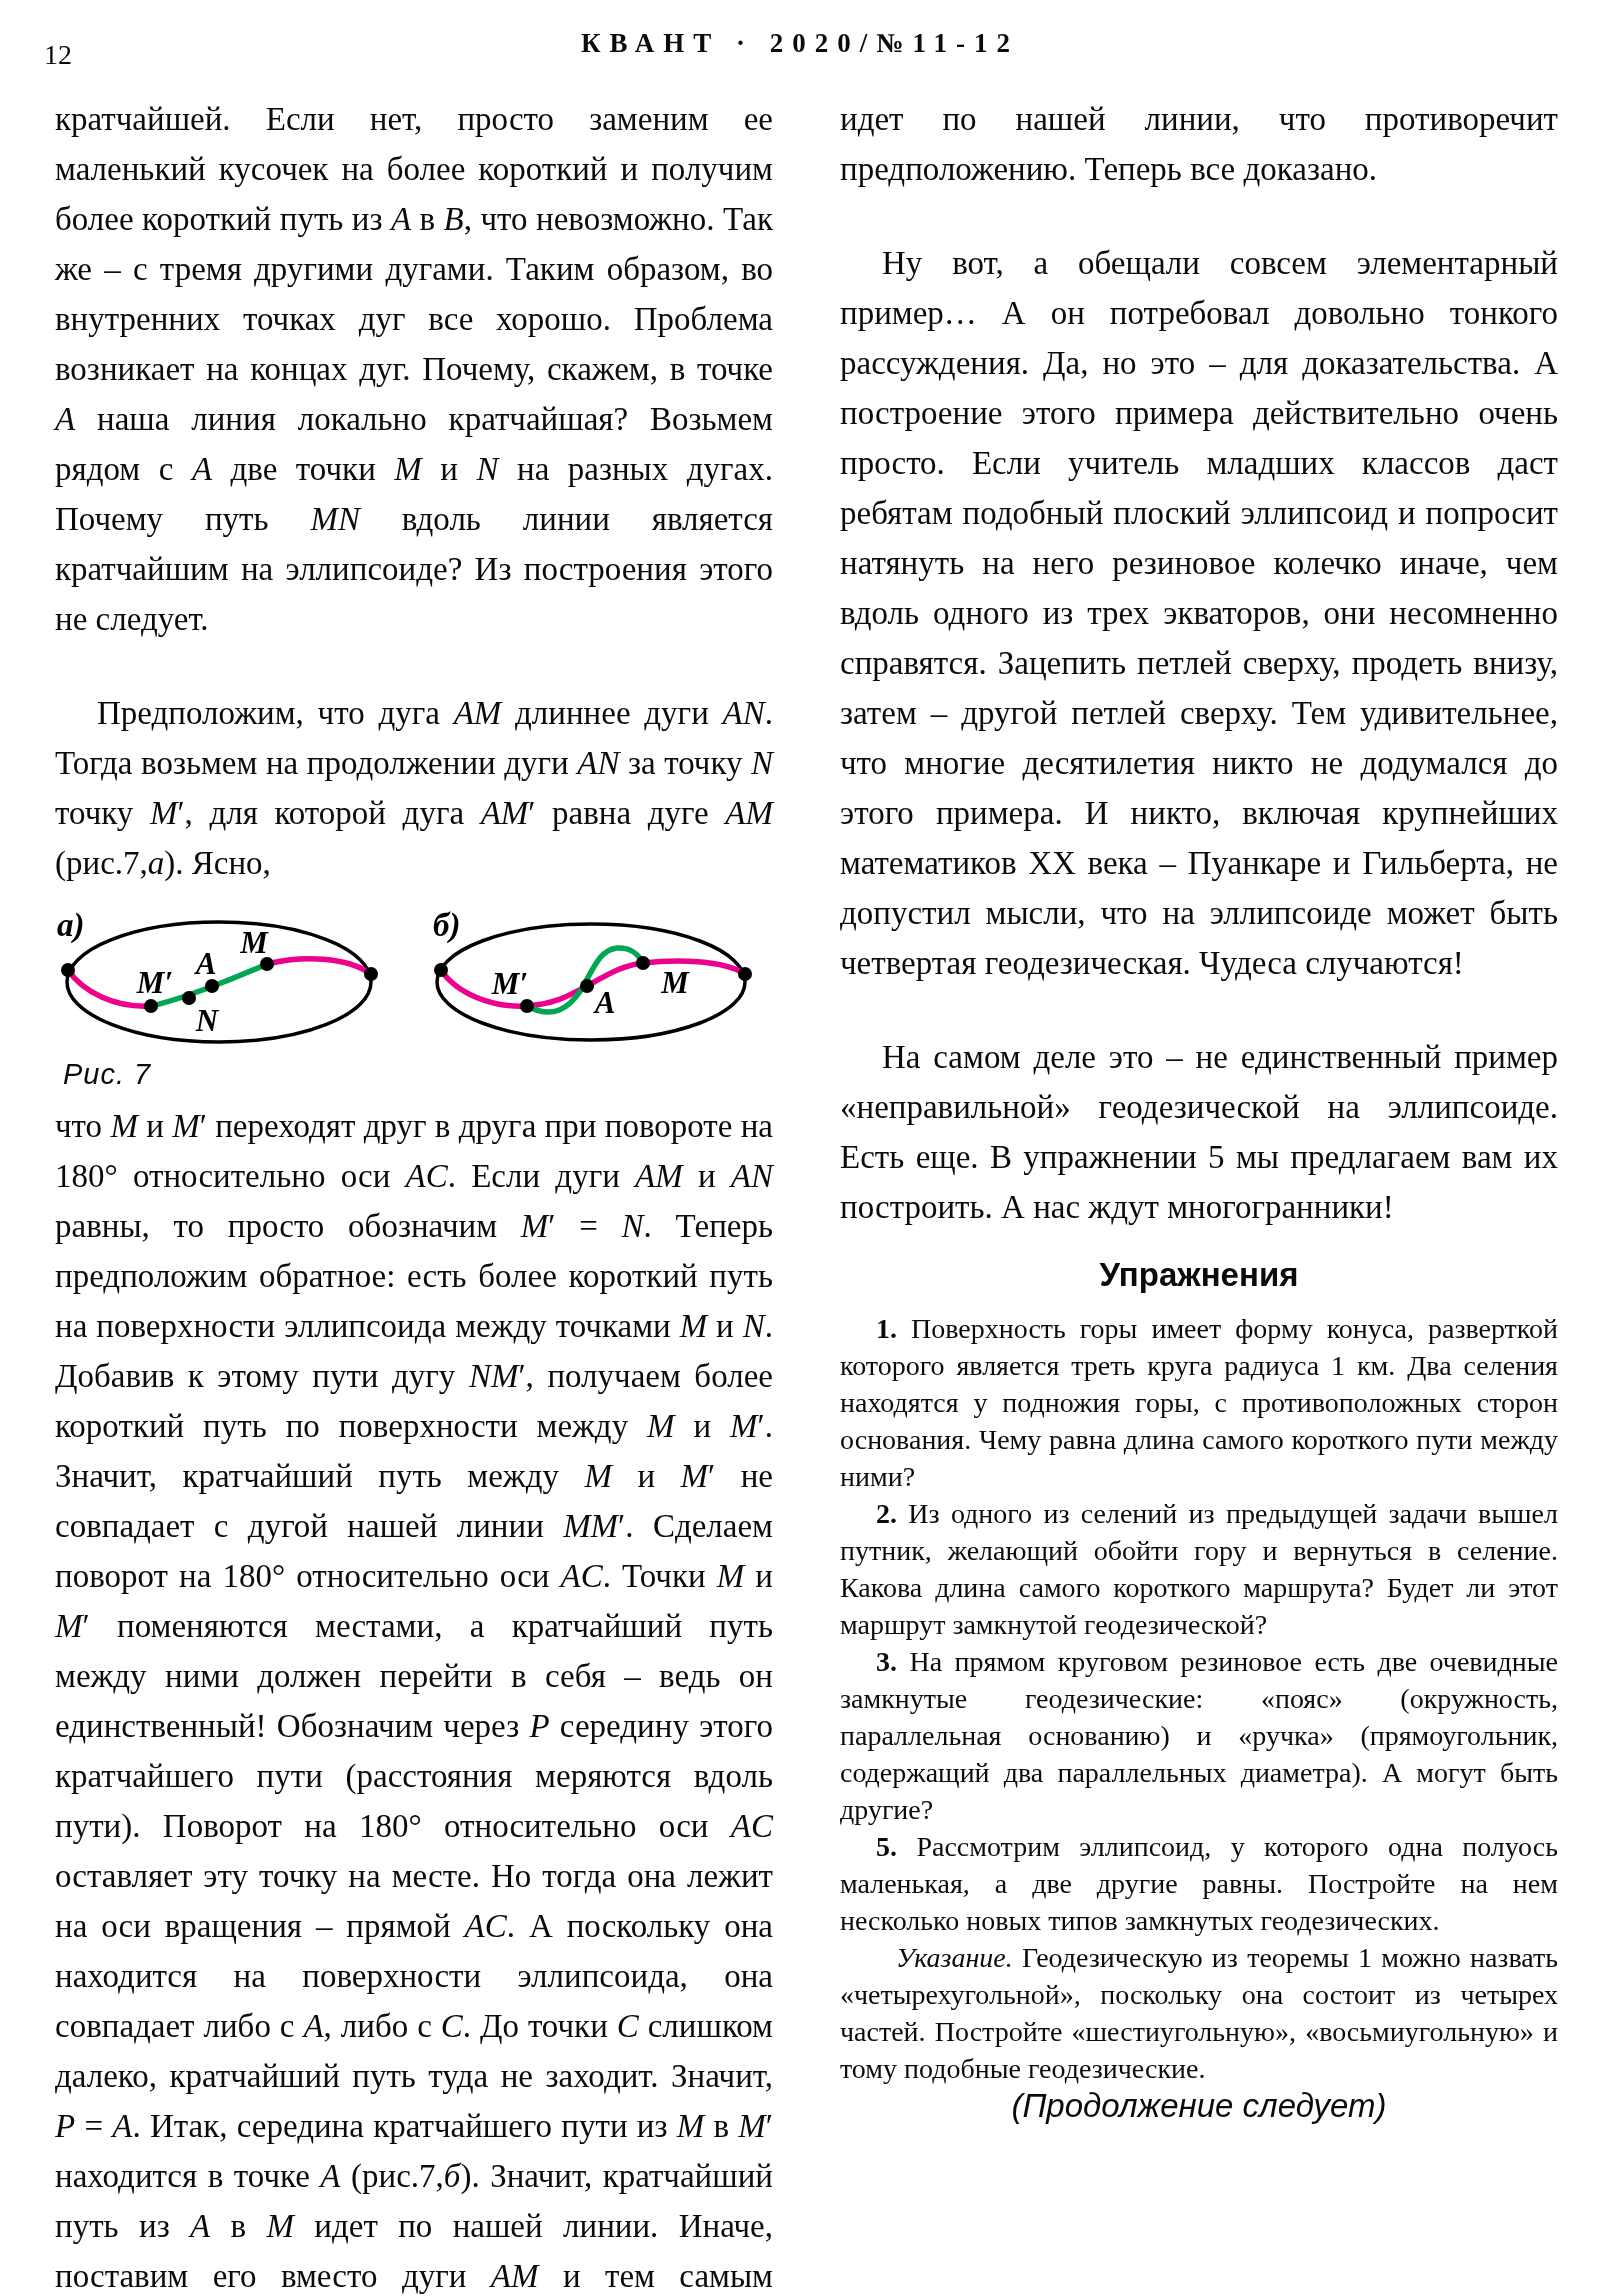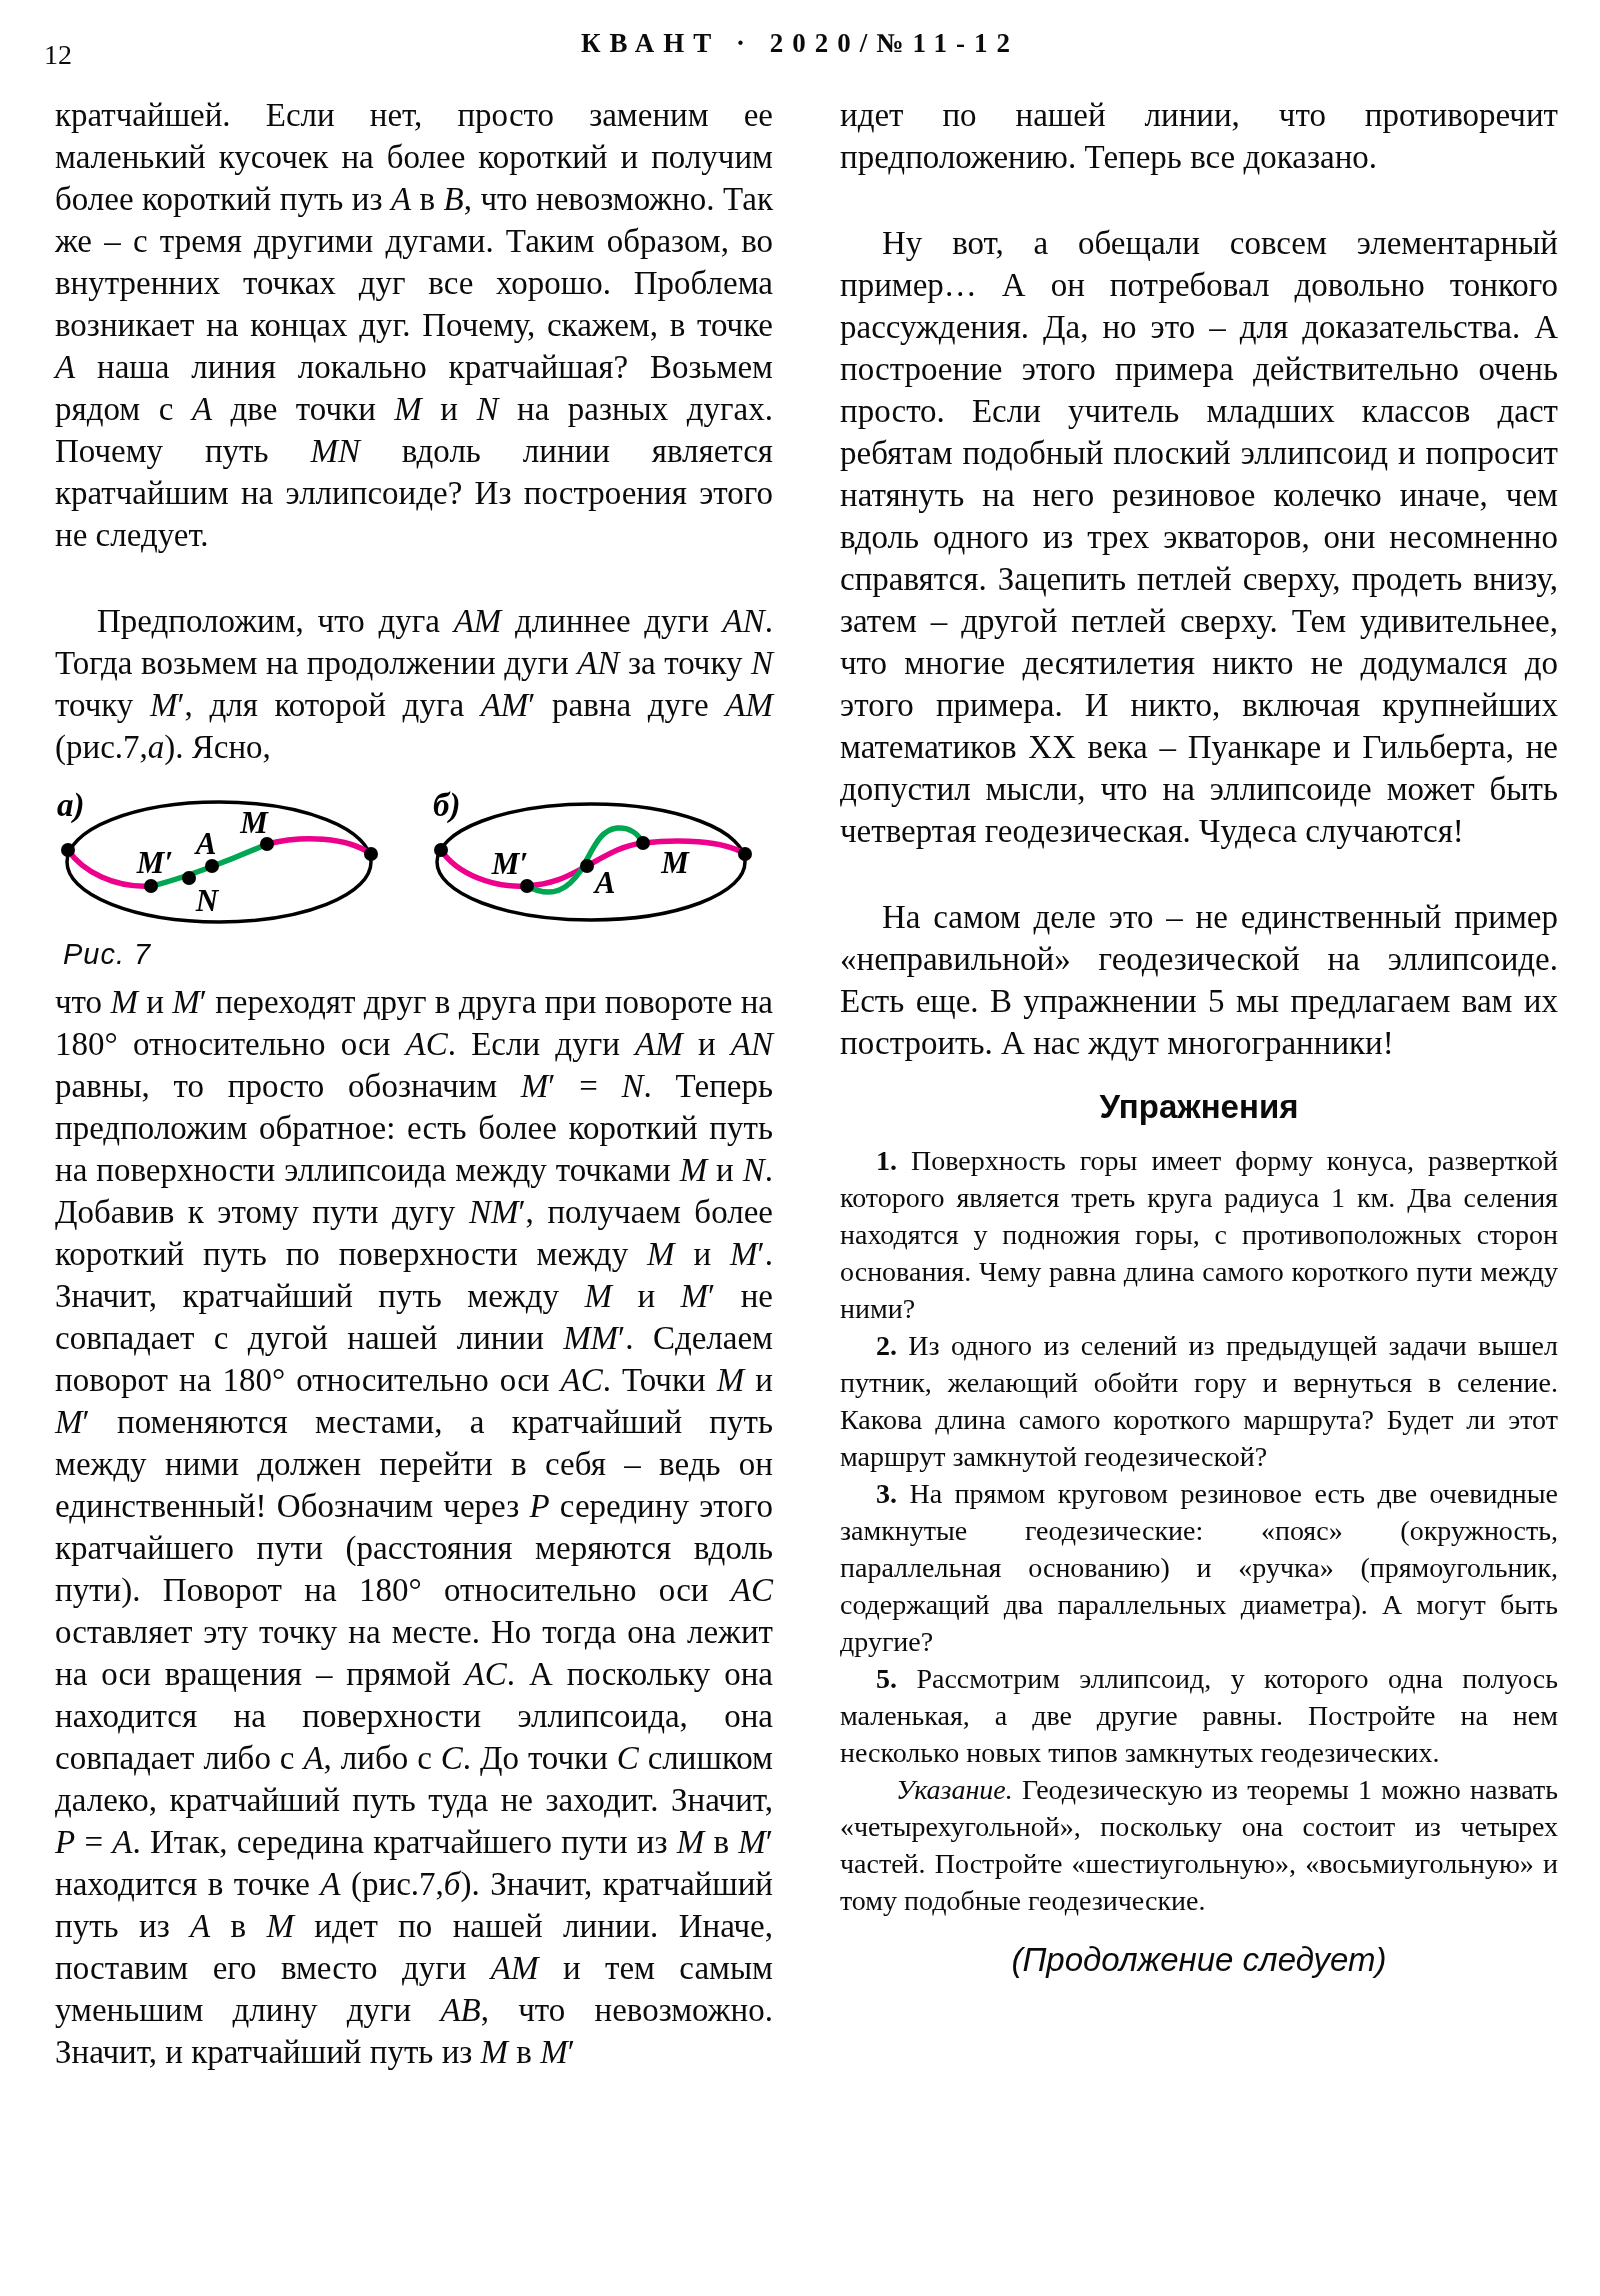--- a/index.html
+++ b/index.html
@@ -14,21 +14,21 @@
   }
   .journal-header{
     position:absolute;left:0;top:28px;width:100%;text-align:center;
     font-size:27px;font-weight:bold;letter-spacing:9px;
     font-family:"Liberation Serif",serif;
   }
   .col{position:absolute;top:94px;width:718px;}
   .col-left{left:55px;}
   .col-right{left:840px;}
   p.body-par{
-    margin:0;font-size:33px;line-height:42px;text-align:justify;
+    margin:0;font-size:33px;line-height:50px;text-align:justify;
     font-family:"Liberation Serif",serif;
   }
   p.indent{text-indent:42px;margin-top:44px;}
   .gap-top{margin-top:34px;}
   i{font-style:italic;}
   .figure-wrap{margin:10px 0 2px;}
   .figure-wrap svg{display:block;}
   .fig-outline{fill:none;stroke:#000;stroke-width:3.5;}
   .fig-curve{fill:none;stroke-width:5.5;stroke-linecap:round;}
   .fig-dot{stroke:none;}
@@ -42,21 +42,21 @@
     margin:24px 0 16px;text-align:center;
     font:bold 33px "Liberation Sans",sans-serif;
   }
   p.ex{
     margin:0;font-size:28px;line-height:37px;text-align:justify;
     text-indent:36px;font-family:"Liberation Serif",serif;
   }
   .ex-num{font-weight:bold;}
   .hint-label{font-style:italic;margin-left:20px;}
   .continuation{
-    margin-top:22px;text-align:center;
+    text-align:center;
     font:italic 33px "Liberation Sans",sans-serif;
   }
 </style>
 </head>
 <body>
 
 <div class="page-num">12</div>
 <div class="journal-header">КВАНТ · 2020/№11-12</div>
 
 <div class="col col-left">

